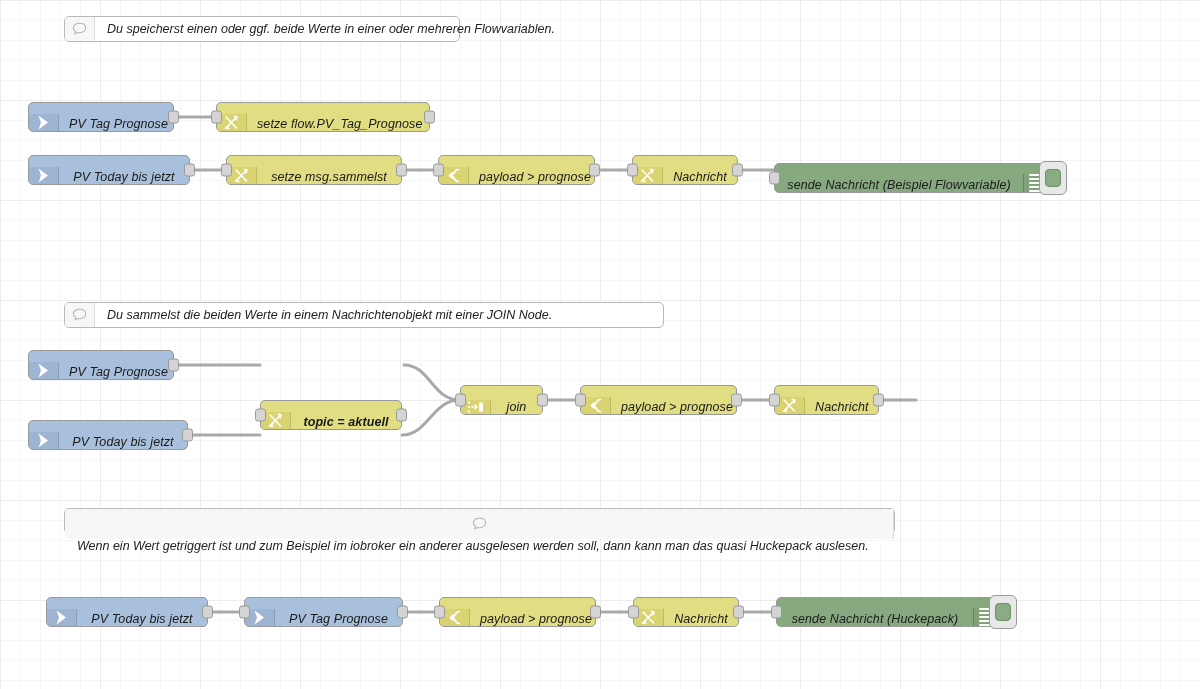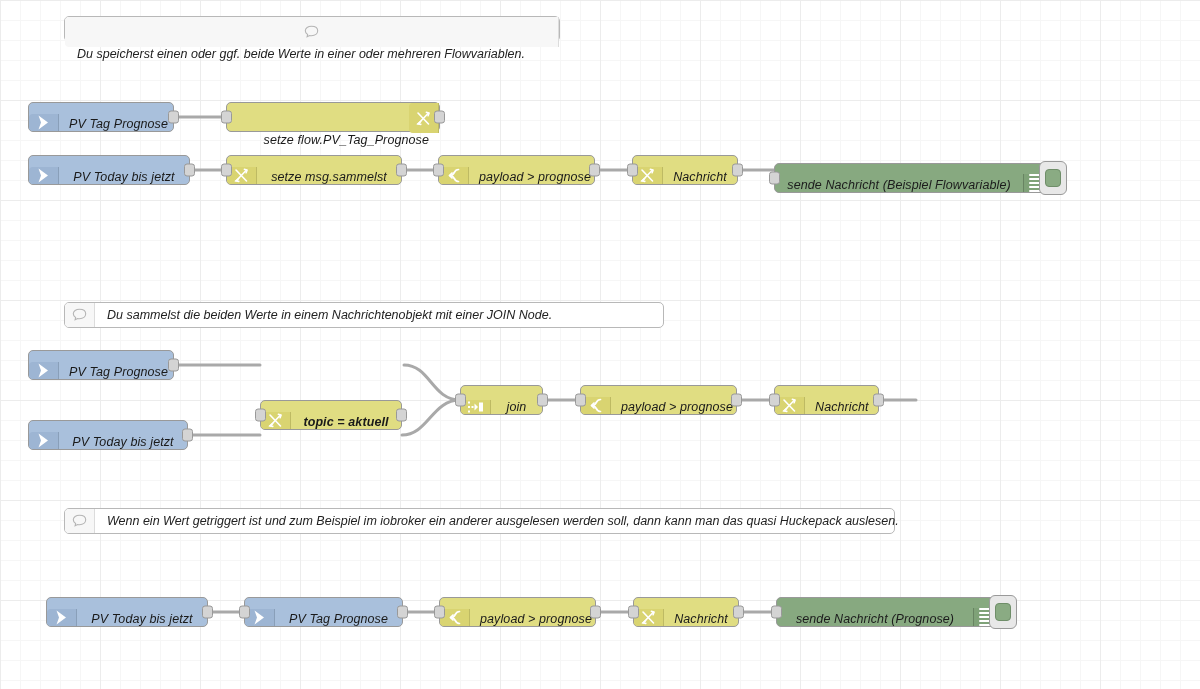--- a/index.html
+++ b/index.html
@@ -196,40 +196,40 @@
     <path d="M543,400 C560,400 564,400 580,400"></path>
     <path d="M737,400 C754,400 758,400 774,400"></path>
     <path d="M879,400 C896,400 900,400 916,400"></path>
 
     <path d="M208,612 C224,612 228,612 244,612"></path>
     <path d="M403,612 C419,612 423,612 439,612"></path>
     <path d="M596,612 C613,612 617,612 633,612"></path>
     <path d="M739,612 C756,612 760,612 776,612"></path>
   </svg>
 
-  <div class="comment" style="left:64px; top:16px; width:496px;flex-direction:column;">
+  <div class="comment" style="left:64px; top:16px; width:396px;">
     <div class="c-icon">
       <svg class="gi" width="15" height="14" viewBox="0 0 15 14" aria-hidden="true">
         <path d="M7.5 1.2C4 1.2 1.3 3.2 1.3 5.8c0 1.5.9 2.8 2.3 3.7l-.5 2.3 2.5-1.3c.6.1 1.2.2 1.9.2 3.5 0 6.2-2 6.2-4.9S11 1.2 7.5 1.2z" fill="none" stroke="#b5b5b5" stroke-width="1.1"></path>
       </svg>
     </div>
     <div class="c-text">Du speicherst einen oder ggf. beide Werte in einer oder mehreren Flowvariablen.</div>
   </div>
 
   <div class="node n-inject" style="left:28px; top:102px; width:146px;">
     <div class="icon-box">
       <svg class="gi" width="15" height="17" viewBox="0 0 15 17" aria-hidden="true">
         <path d="M2.5 1.5 L12 8.5 L2.5 15.5 L5 8.5 Z" fill="#ffffff"></path>
       </svg>
     </div>
     <div class="label">PV Tag Prognose</div>
     <span class="port out"></span>
   </div>
 
-  <div class="node n-change" style="left:226px; top:102px; width:214px;flex-direction:column;">
+  <div class="node n-change" style="left:216px; top:102px; width:214px;">
     <span class="port in"></span>
     <div class="icon-box">
       <svg class="gi" width="17" height="17" viewBox="0 0 17 17" aria-hidden="true">
         <g fill="none" stroke="#ffffff" stroke-width="1.6" stroke-linecap="round">
           <path d="M3 3 L13.5 14"></path>
           <path d="M13.5 3 L3 14"></path>
           <path d="M11.4 2.3 L14 3.3 L13.1 5.7"></path>
           <path d="M5.6 11.6 L3 13.8 L5.8 14.4"></path>
         </g>
       </svg>
@@ -399,21 +399,21 @@
           <path d="M11.4 2.3 L14 3.3 L13.1 5.7"></path>
             <path d="M5.6 11.6 L3 13.8 L5.8 14.4"></path>
         </g>
       </svg>
     </div>
     <div class="label">Nachricht</div>
     <span class="port out"></span>
   </div>
 
 
-  <div class="comment" style="left:64px; top:508px; width:831px;">
+  <div class="comment" style="left:64px; top:508px; width:831px;flex-direction:column;">
     <div class="c-icon">
       <svg class="gi" width="15" height="14" viewBox="0 0 15 14" aria-hidden="true">
         <path d="M7.5 1.2C4 1.2 1.3 3.2 1.3 5.8c0 1.5.9 2.8 2.3 3.7l-.5 2.3 2.5-1.3c.6.1 1.2.2 1.9.2 3.5 0 6.2-2 6.2-4.9S11 1.2 7.5 1.2z" fill="none" stroke="#b5b5b5" stroke-width="1.1"></path>
       </svg>
     </div>
     <div class="c-text">Wenn ein Wert getriggert ist und zum Beispiel im iobroker ein anderer ausgelesen werden soll, dann kann man das quasi Huckepack auslesen.</div>
   </div>
 
   <div class="node n-inject" style="left:46px; top:597px; width:162px;">
     <div class="icon-box">
@@ -462,21 +462,21 @@
             <path d="M5.6 11.6 L3 13.8 L5.8 14.4"></path>
         </g>
       </svg>
     </div>
     <div class="label">Nachricht</div>
     <span class="port out"></span>
   </div>
 
   <div class="node n-debug" style="left:776px; top:597px; width:220px;">
     <span class="port in"></span>
-    <div class="label">sende Nachricht (Prognose)</div>
+    <div class="label">sende Nachricht (Huckepack)</div>
     <div class="dbg-stripes">
       <i></i>
         <i></i>
         <i></i>
         <i></i>
         <i></i>
     </div>
     <div class="dbg-button">
         <span></span>
       </div>

